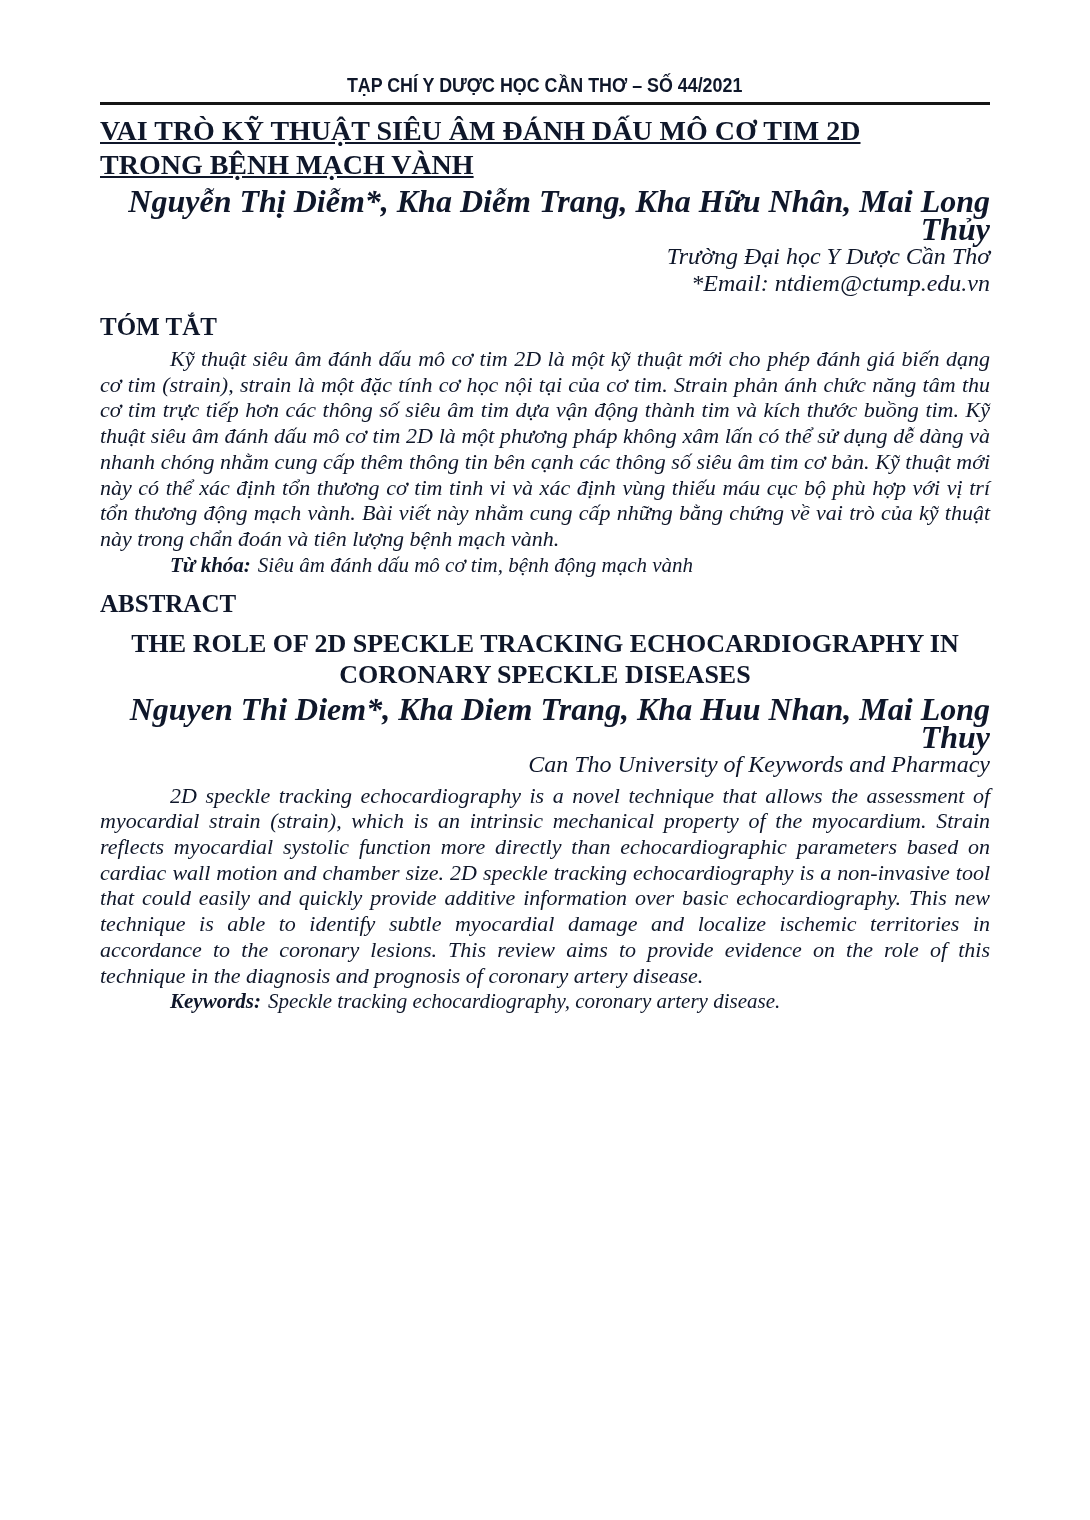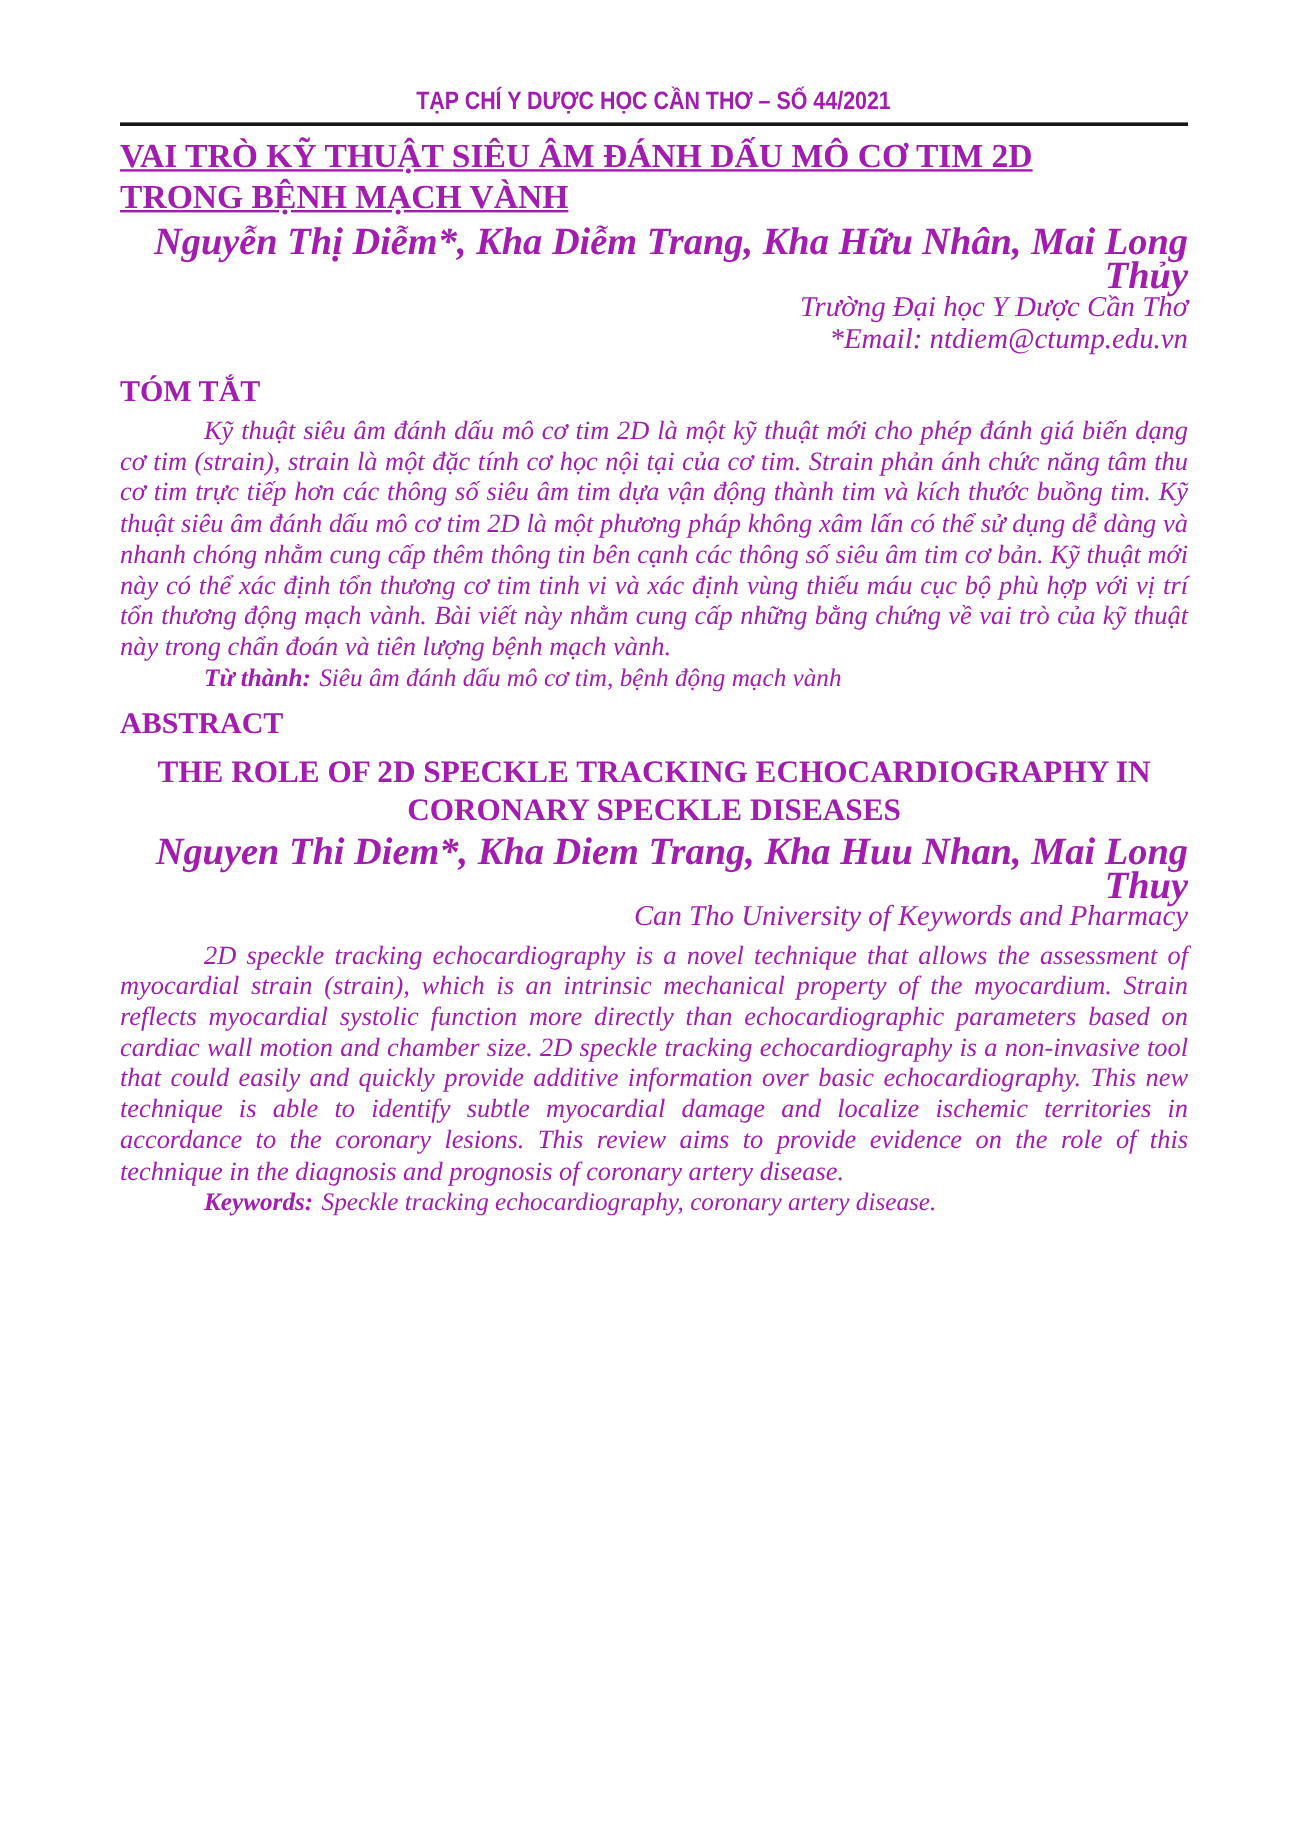--- a/index.html
+++ b/index.html
@@ -5,21 +5,21 @@
   html, body {
     margin: 0;
     padding: 0;
     background: #ffffff;
   }
   .page {
     position: relative;
     width: 1090px;
     height: 1280px;
     background: #ffffff;
-    color: #a21caf;
+    color: #0f172a;
     font-family: "Liberation Serif", serif;
     overflow: hidden;
   }
   .content {
     padding: 72px 100px 0 100px;
   }
   .journal-header {
     text-align: center;
     font-family: "Liberation Sans", sans-serif;
     font-weight: bold;
@@ -124,21 +124,21 @@
 
     <div class="affiliation-line">Trường Đại học Y Dược Cần Thơ</div>
 
     <div class="email-line">*Email: ntdiem@ctump.edu.vn</div>
 
     <div class="section-heading">TÓM TẮT</div>
 
     <p class="abstract-para">Kỹ thuật siêu âm đánh dấu mô cơ tim 2D là một kỹ thuật mới cho phép đánh giá biến dạng cơ tim (strain), strain là một đặc tính cơ học nội tại của cơ tim. Strain phản ánh chức năng tâm thu cơ tim trực tiếp hơn các thông số siêu âm tim dựa vận động thành tim và kích thước buồng tim. Kỹ thuật siêu âm đánh dấu mô cơ tim 2D là một phương pháp không xâm lấn có thể sử dụng dễ dàng và nhanh chóng nhằm cung cấp thêm thông tin bên cạnh các thông số siêu âm tim cơ bản. Kỹ thuật mới này có thể xác định tổn thương cơ tim tinh vi và xác định vùng thiếu máu cục bộ phù hợp với vị trí tổn thương động mạch vành. Bài viết này nhằm cung cấp những bằng chứng về vai trò của kỹ thuật này trong chẩn đoán và tiên lượng bệnh mạch vành.</p>
 
     <p class="keywords-line">
-      <span class="keywords-label">Từ thành:</span><span>Siêu âm đánh dấu mô cơ tim, bệnh động mạch vành</span>
+      <span class="keywords-label">Từ khóa:</span><span>Siêu âm đánh dấu mô cơ tim, bệnh động mạch vành</span>
     </p>
 
     <div class="section-heading en-heading">ABSTRACT</div>
 
     <div class="en-title">
       <div>THE ROLE OF 2D SPECKLE TRACKING ECHOCARDIOGRAPHY IN</div>
       <div>CORONARY SPECKLE DISEASES</div>
     </div>
 
     <div class="authors-line">Nguyen Thi Diem*, Kha Diem Trang, Kha Huu Nhan, Mai Long Thuy</div>

